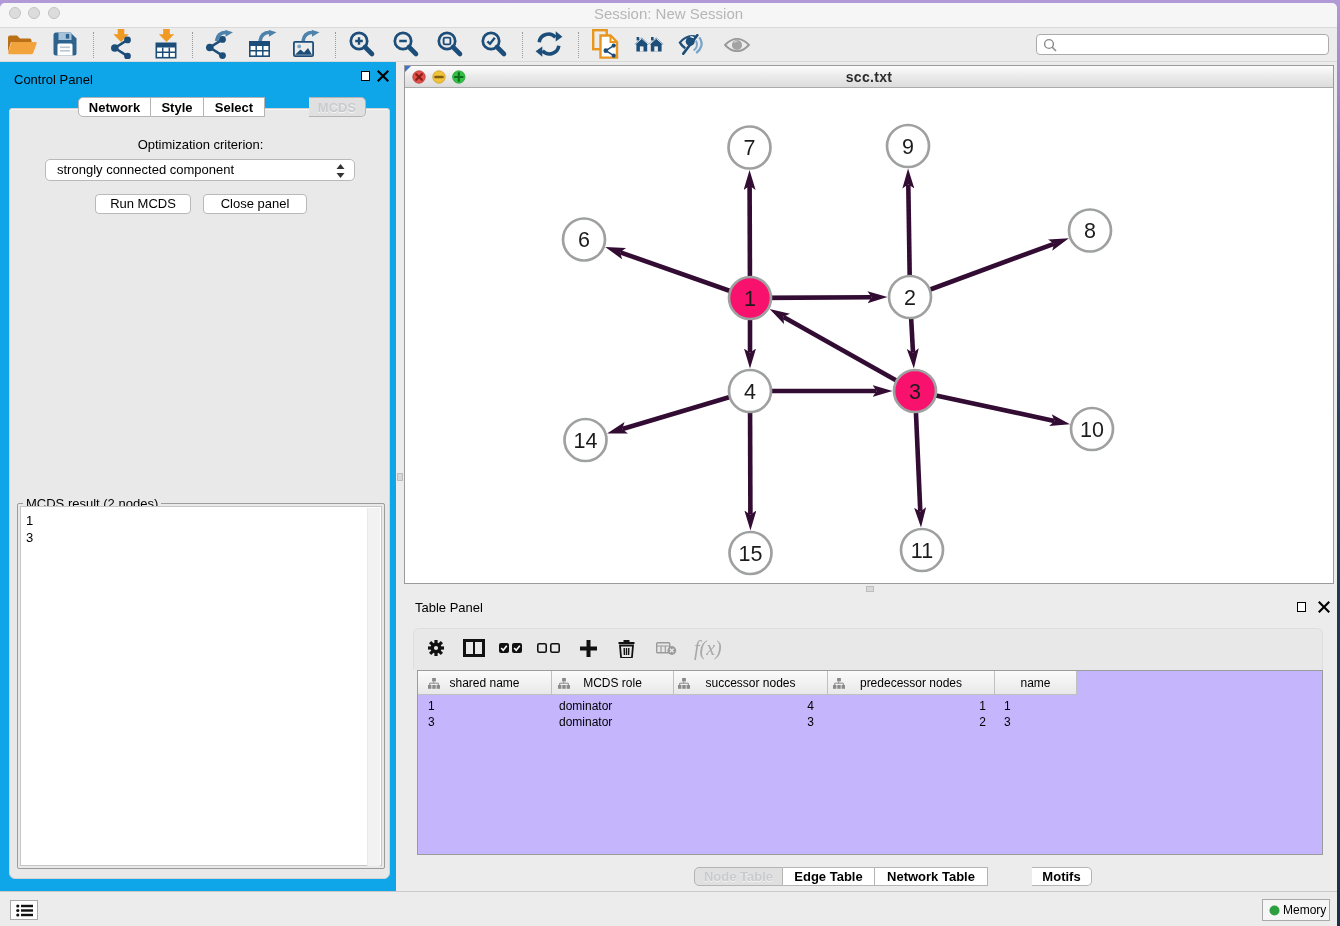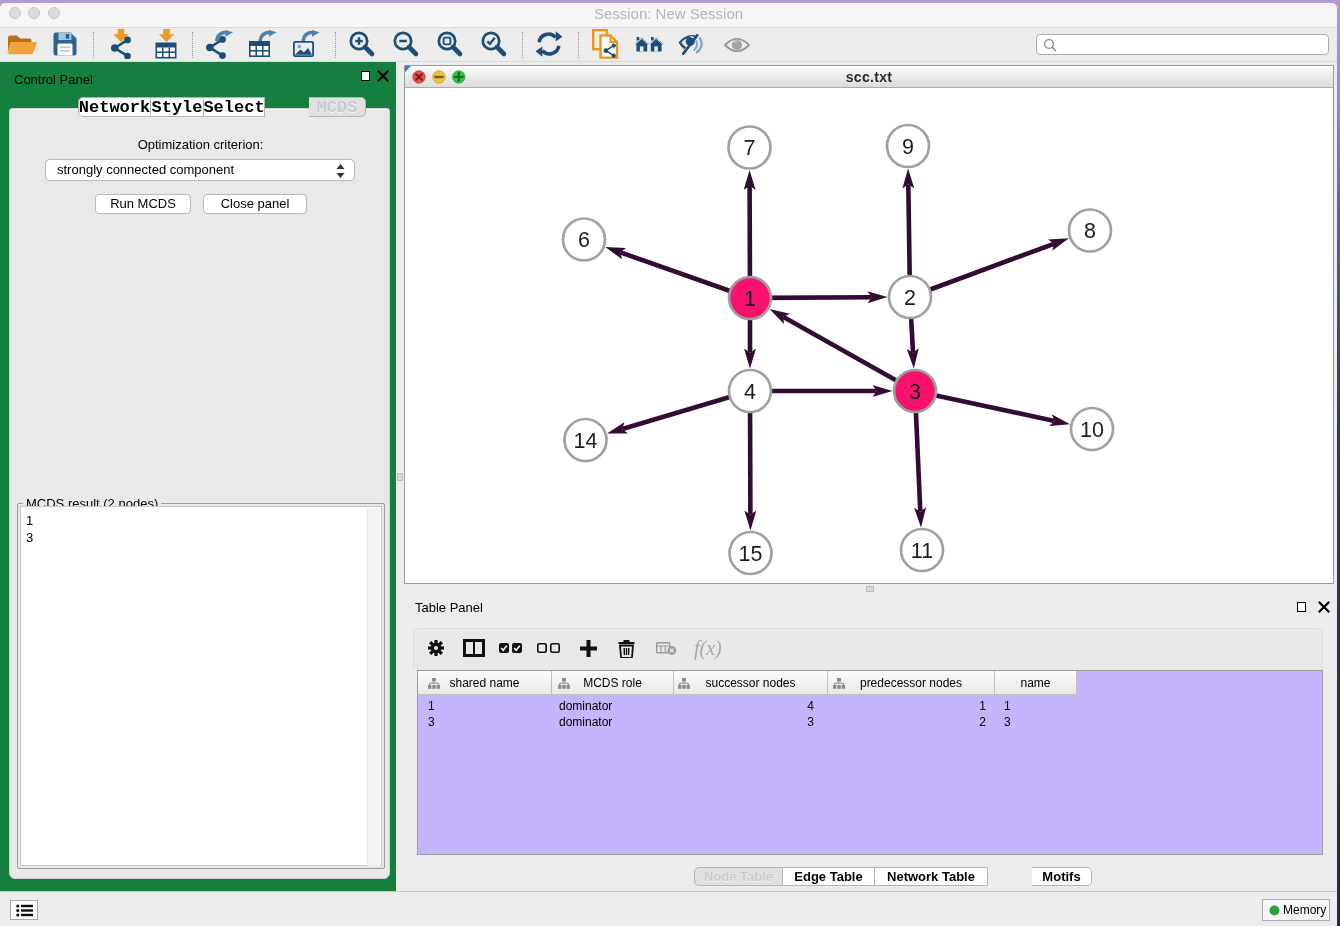--- a/index.html
+++ b/index.html
@@ -10,24 +10,24 @@
 
 #titlebar { position:absolute; left:0; top:0; width:1337px; height:25px; background:#f6f6f6; border-bottom:1px solid #d9d9d9; border-radius:5px 5px 0 0; }
 .tl { position:absolute; top:4px; width:12px; height:12px; border-radius:50%; background:#dcdcdc; border:1px solid #c3c3c3; }
 #wintitle { position:absolute; top:2px; left:0; width:1337px; text-align:center; font-size:15px; color:#b6b6b6; }
 
 #toolbar { position:absolute; left:0; top:25px; width:1337px; height:34px; background:#ececec; border-bottom:1px solid #d9d9d9; }
 .sep { position:absolute; top:4px; height:26px; width:0; border-left:1px dotted #9a9a9a; }
 .ticon { position:absolute; }
 #searchbox { position:absolute; left:1036px; top:6px; width:293px; height:21px; background:#fff; border:1px solid #ababab; border-radius:4px; }
 
-#cpanel { position:absolute; left:0; top:59px; width:396px; height:829px; background:#15803d; }
+#cpanel { position:absolute; left:0; top:59px; width:396px; height:829px; background:#0ea5e9; }
 #cpanel .ptitle { position:absolute; left:14px; top:10px; font-size:13px; color:#000; }
 .floatbtn { position:absolute; width:9px; height:10px; border:1.5px solid #000; background:#fff; }
-.tabs { position:absolute; display:flex; height:20px; font-size:17px; z-index:5;font-family:Liberation Mono, monospace; }
+.tabs { position:absolute; display:flex; height:20px; font-size:13px; z-index:5; }
 .tab { background:#fff; border:1px solid #b4b4b4; border-left:none; color:#000; display:flex; align-items:center; justify-content:center; font-weight:600; }
 .tab.first { border-left:1px solid #b4b4b4; border-radius:5px 0 0 5px; }
 .tab.last { border-radius:0 5px 5px 0;margin-left:44px; }
 .tab.sel { background:#e0e0e0; color:#c8cbce; text-shadow:0 1px 0 #f4f4f4; }
 #groupbox { position:absolute; left:9px; top:46px; width:381px; height:771px; background:#e9e9e9; border:1px solid #d2d2d2; border-radius:3px 3px 6px 6px; box-shadow:inset 0 1px 0 #f5f5f5; }
 #optlabel { position:absolute; left:0; top:28px; width:381px; text-align:center; font-size:13px; color:#000; }
 #dropdown { position:absolute; left:35px; top:50px; width:310px; height:22px; background:#fff; border:1px solid #b9b9b9; border-radius:5px; font-size:13px; line-height:20px; padding-left:11px; color:#000; }
 .btn { position:absolute; height:20px; background:#fff; border:1px solid #b9b9b9; border-radius:4px; font-size:13px; text-align:center; line-height:18px; color:#000; }
 #fieldset { position:absolute; left:7px; top:394px; width:368px; height:366px; border:1px solid #9c9c9c; border-radius:2px; }
 #fieldset .legend { position:absolute; left:5px; top:-8px; background:#e9e9e9; padding:0 3px; font-size:13px; color:#000; }

